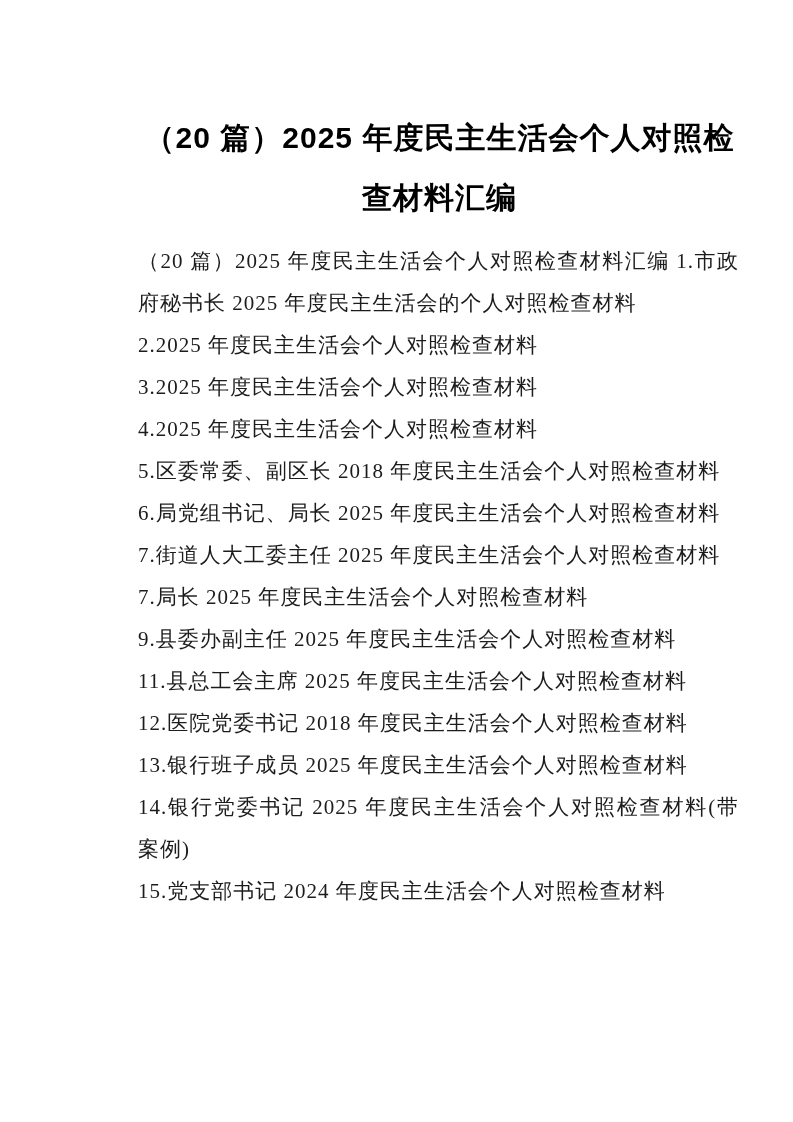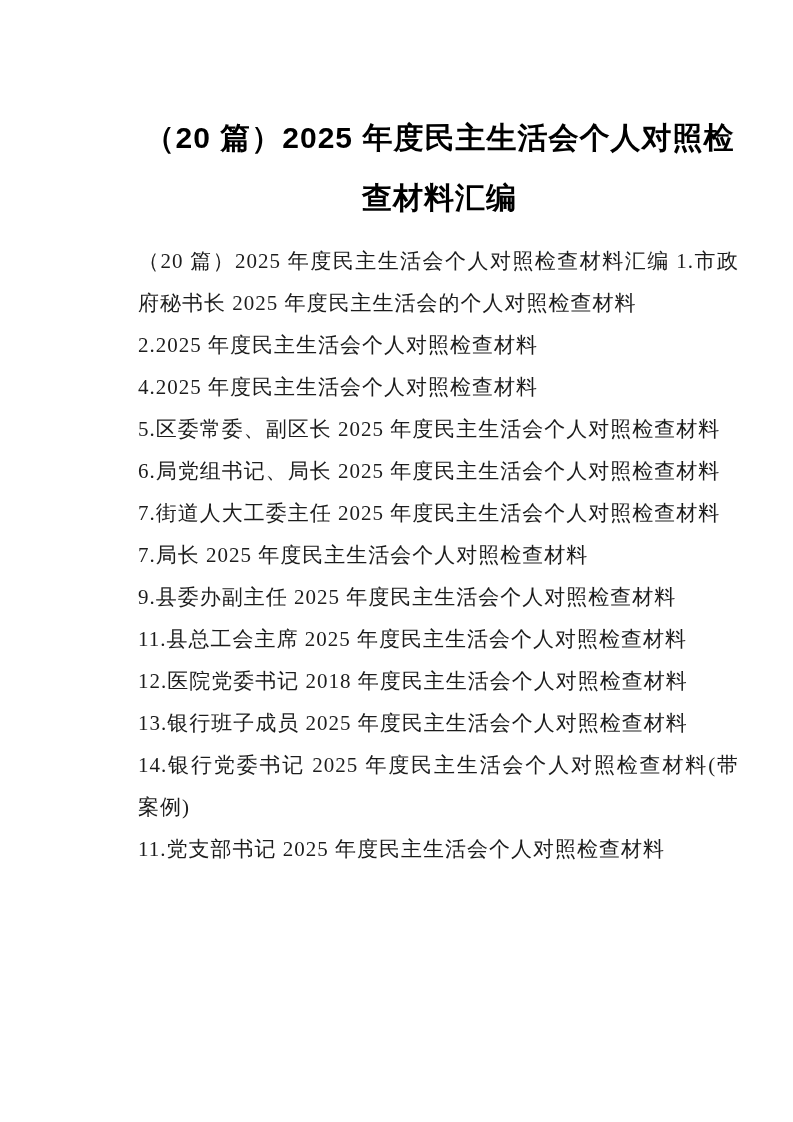--- a/index.html
+++ b/index.html
@@ -50,26 +50,27 @@
 <div class="page">
 
   <div class="doc-title">
     <div class="title-line">（20 篇）2025 年度民主生活会个人对照检</div>
     <div class="title-line">查材料汇编</div>
   </div>
 
   <div class="doc-body">
     <p>（20 篇）2025 年度民主生活会个人对照检查材料汇编 1.市政府秘书长 2025 年度民主生活会的个人对照检查材料</p>
     <p>2.2025 年度民主生活会个人对照检查材料</p>
+    <p>3.2025 年度民主生活会个人对照检查材料</p>
     <p>4.2025 年度民主生活会个人对照检查材料</p>
-    <p>5.区委常委、副区长 2025 年度民主生活会个人对照检查材料</p>
+    <p>5.区委常委、副区长 2018 年度民主生活会个人对照检查材料</p>
     <p>6.局党组书记、局长 2025 年度民主生活会个人对照检查材料</p>
     <p>7.街道人大工委主任 2025 年度民主生活会个人对照检查材料</p>
     <p>7.局长 2025 年度民主生活会个人对照检查材料</p>
     <p>9.县委办副主任 2025 年度民主生活会个人对照检查材料</p>
     <p>11.县总工会主席 2025 年度民主生活会个人对照检查材料</p>
     <p>12.医院党委书记 2018 年度民主生活会个人对照检查材料</p>
     <p>13.银行班子成员 2025 年度民主生活会个人对照检查材料</p>
     <p>14.银行党委书记 2025 年度民主生活会个人对照检查材料(带案例)</p>
-    <p>11.党支部书记 2025 年度民主生活会个人对照检查材料</p>
+    <p>15.党支部书记 2024 年度民主生活会个人对照检查材料</p>
   </div>
 
 </div>
 
 </body></html>

